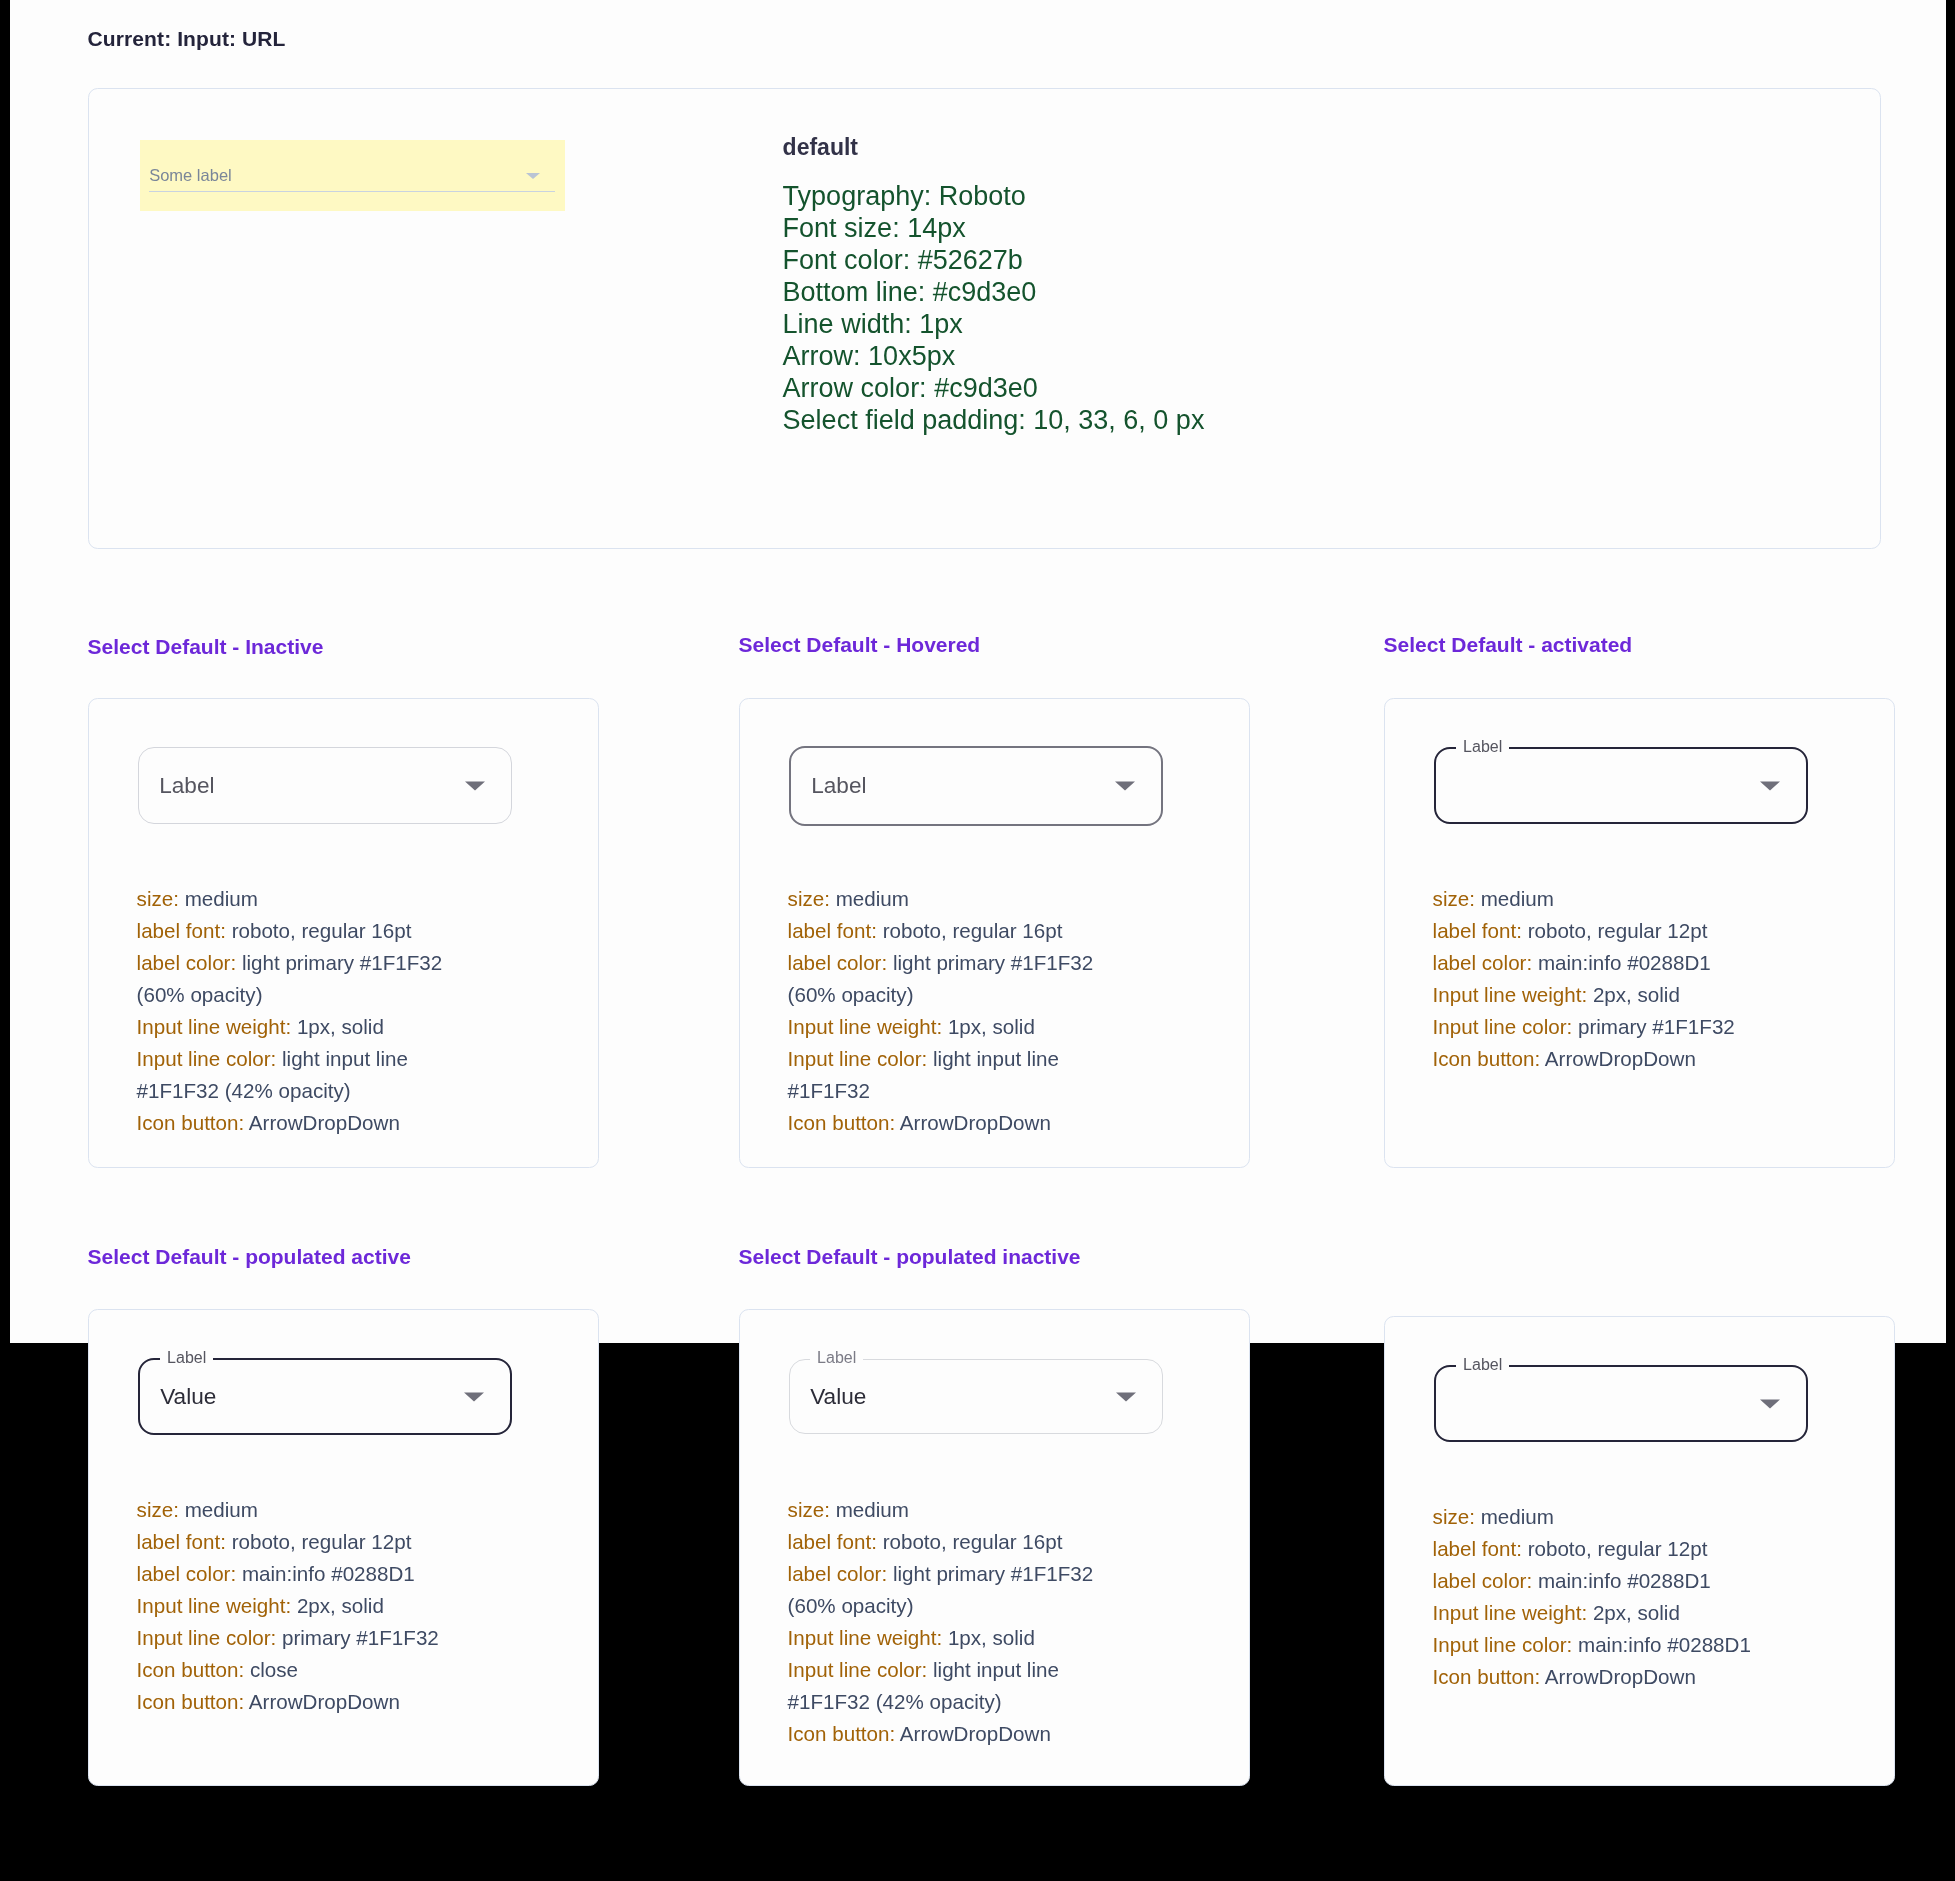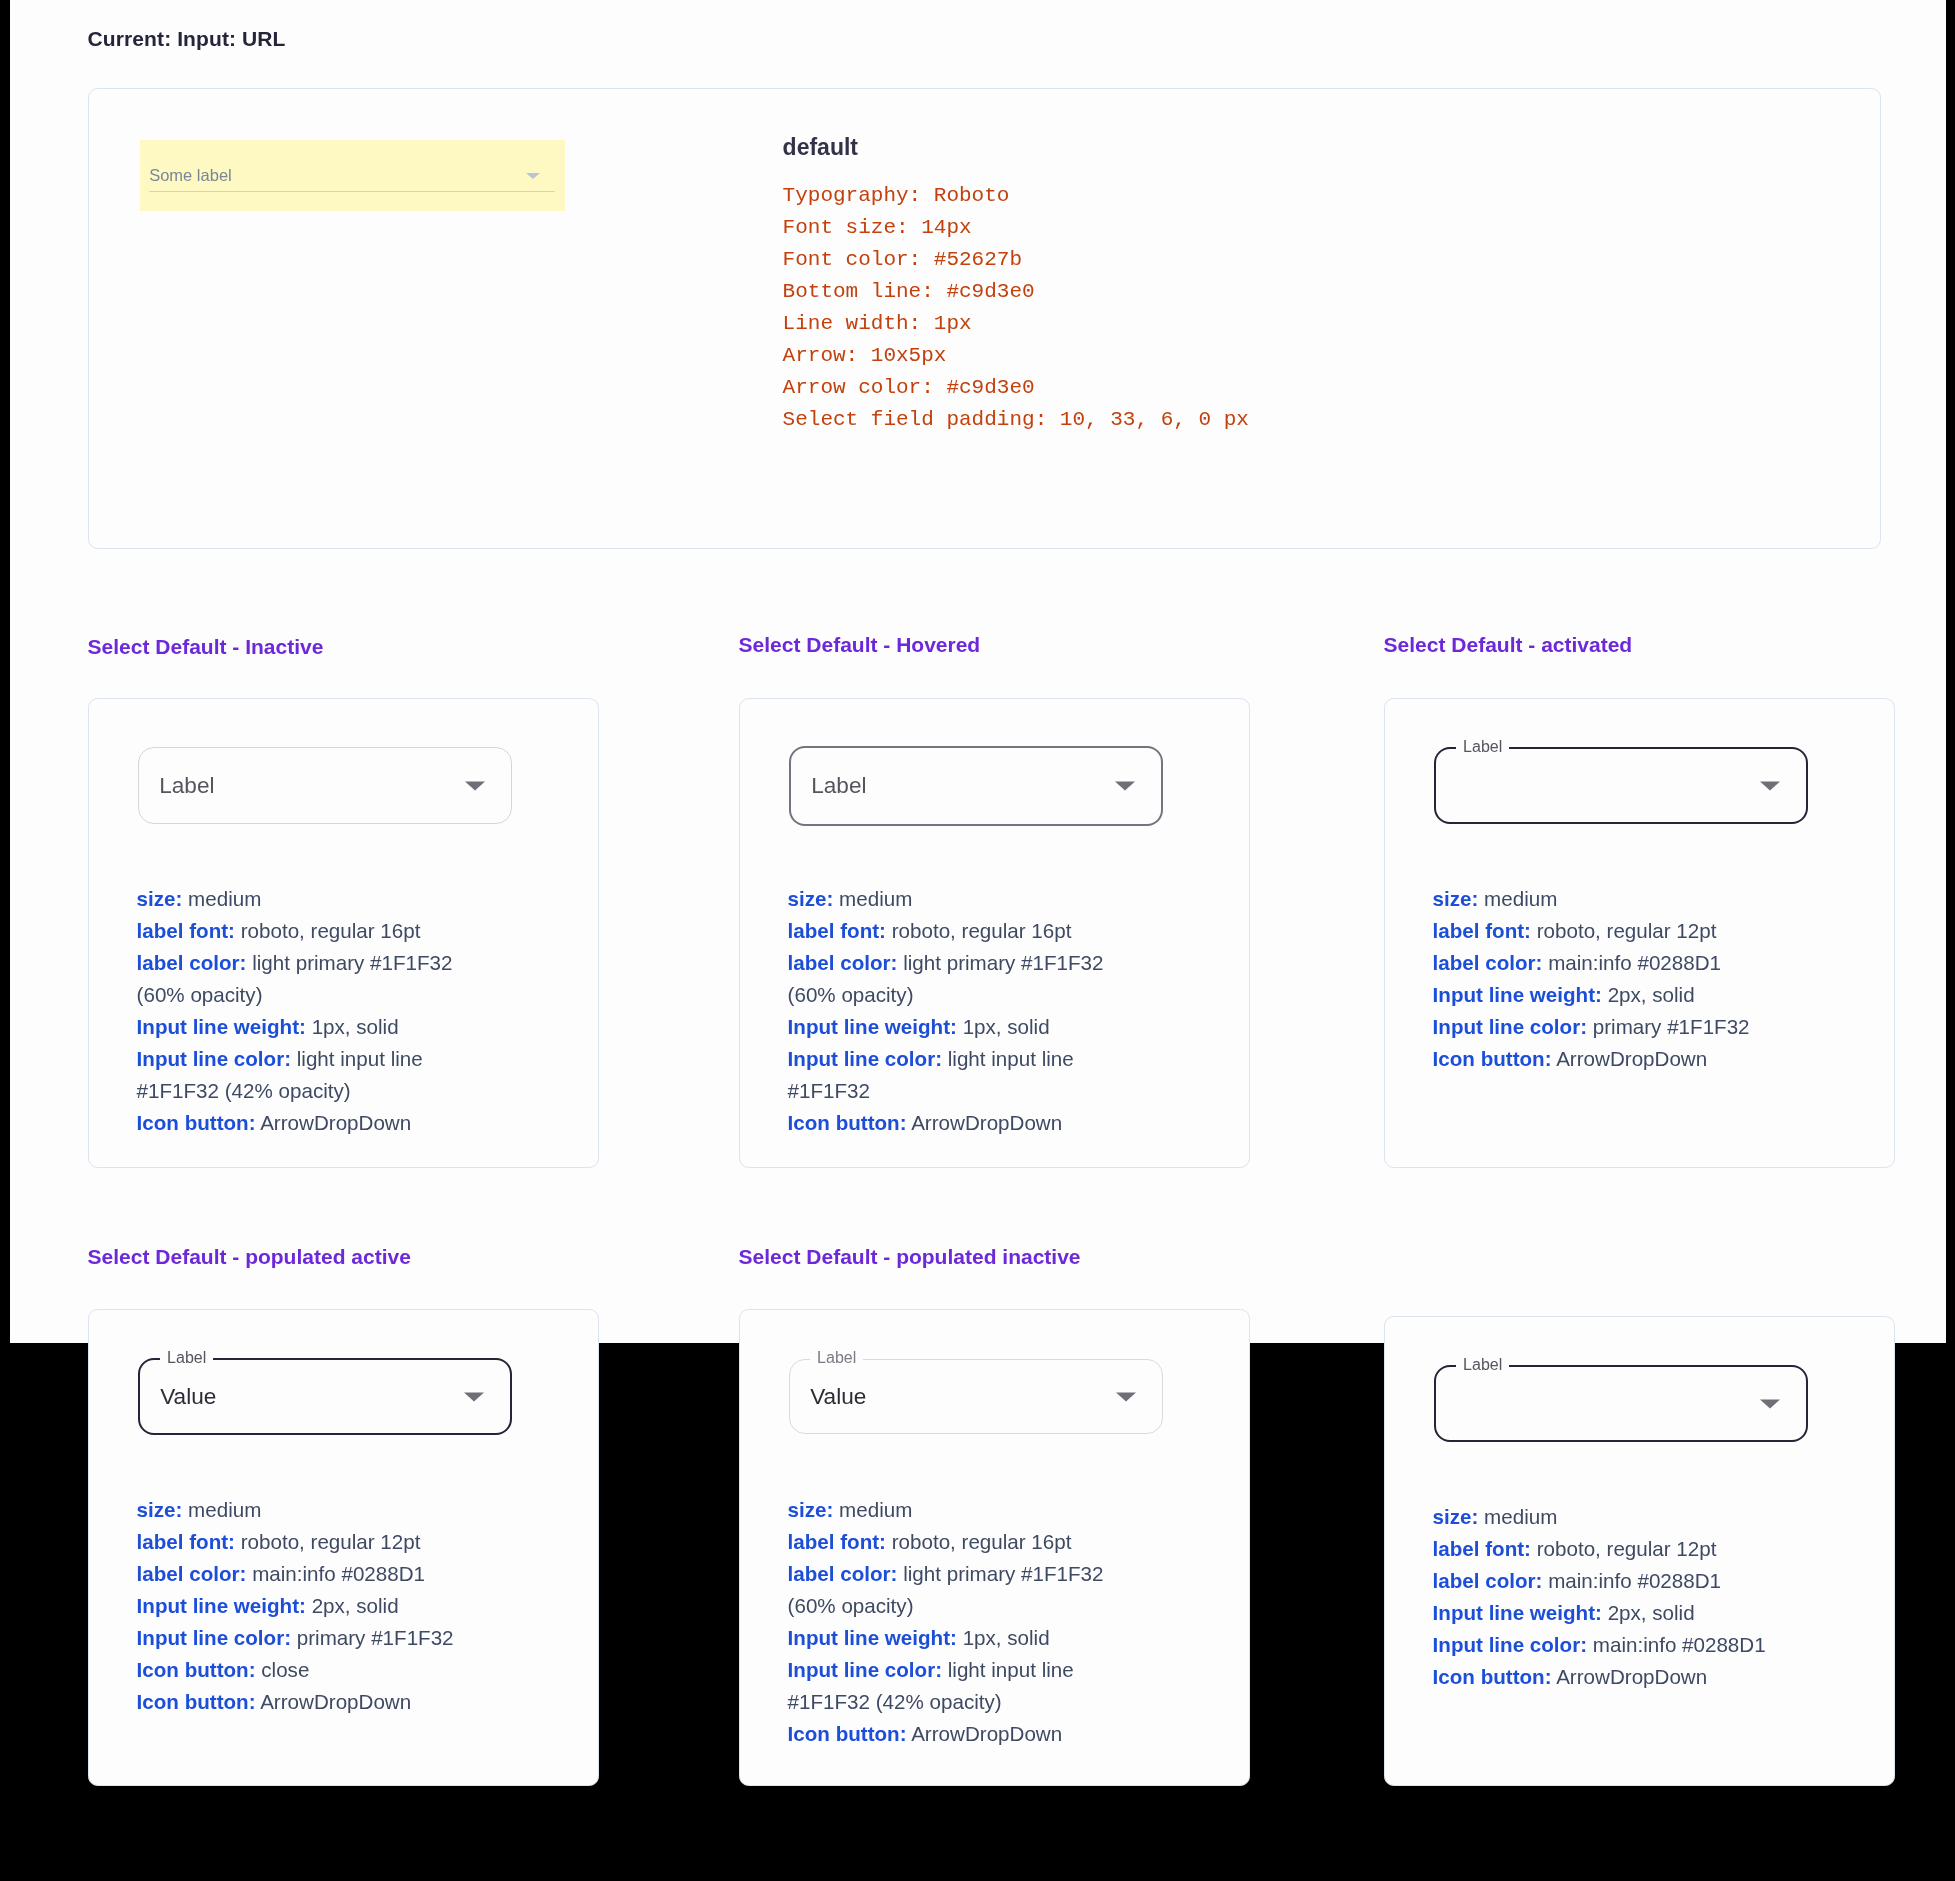--- a/index.html
+++ b/index.html
@@ -84,25 +84,24 @@
     top: 45px;
     width: 961px;
   }
   .overview-spec .spec-heading {
     font-size: 23px;
     font-weight: bold;
     color: #323248;
     margin-bottom: 19px;
   }
   .overview-spec .spec-line {
-    font-size: 21px;
+    font-size: 27px;
     line-height: 32px;
-    color: #c2410c;
+    color: #14532d;
     white-space: pre;
-    font-family: Liberation Mono, monospace;
   }
 
   
   .grid {
     position: absolute;
     left: 0;
     top: 0;
     width: 100%;
     height: 100%;
   }
@@ -125,22 +124,22 @@
     left: 48px;
     top: 184px;
     width: 453px;
   }
   .spec-row {
     font-size: 20.6px;
     line-height: 32px;
     color: #3e4a63;
   }
   .spec-row b {
-    font-weight: bold;
-    color: #1d4ed8;
+    font-weight: normal;
+    color: #a16207;
   }
 
   
   .sel {
     position: absolute;
     box-sizing: border-box;
     border-radius: 16px;
     background: transparent;
   }
   .sel-inactive {

